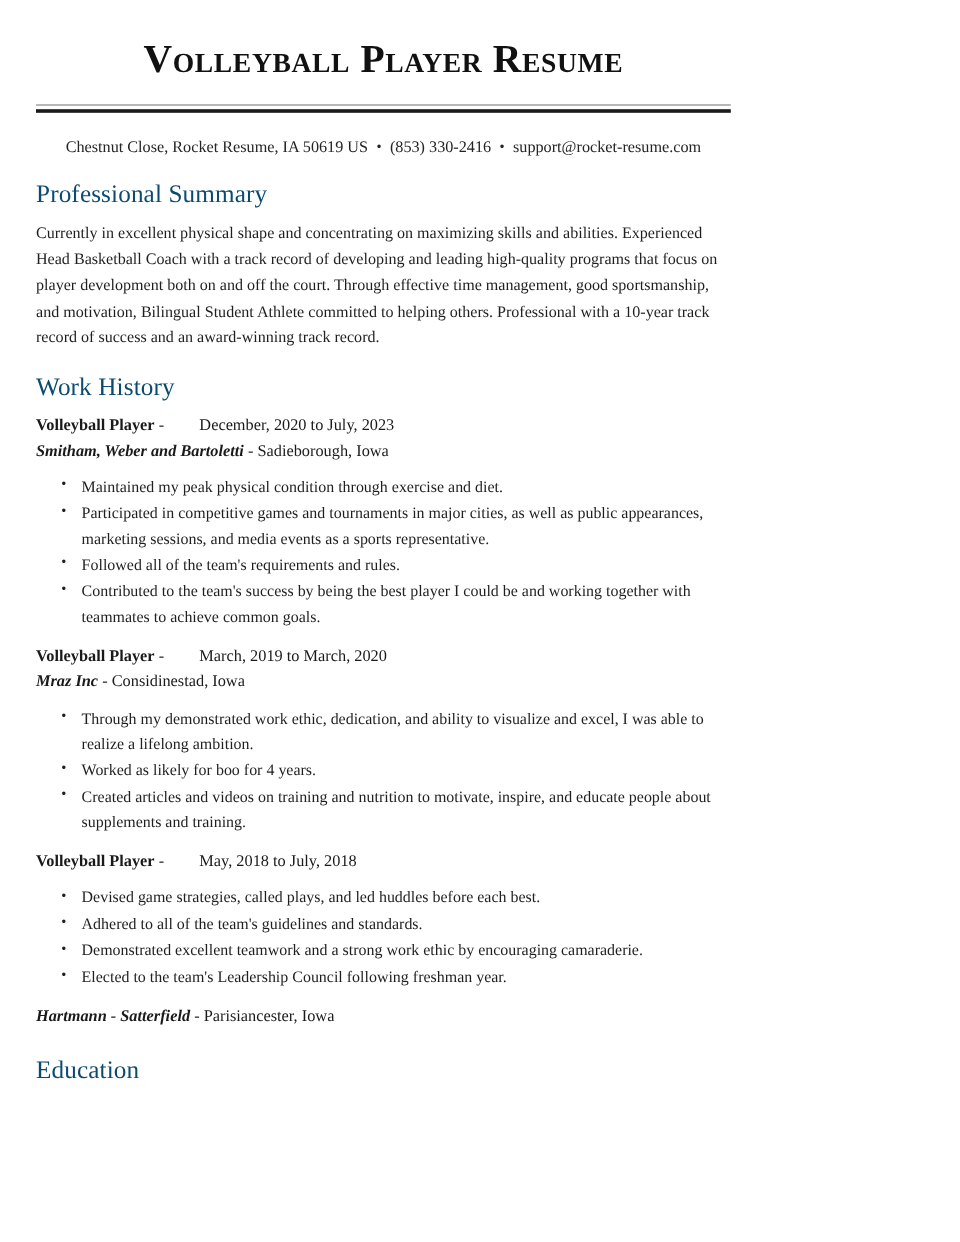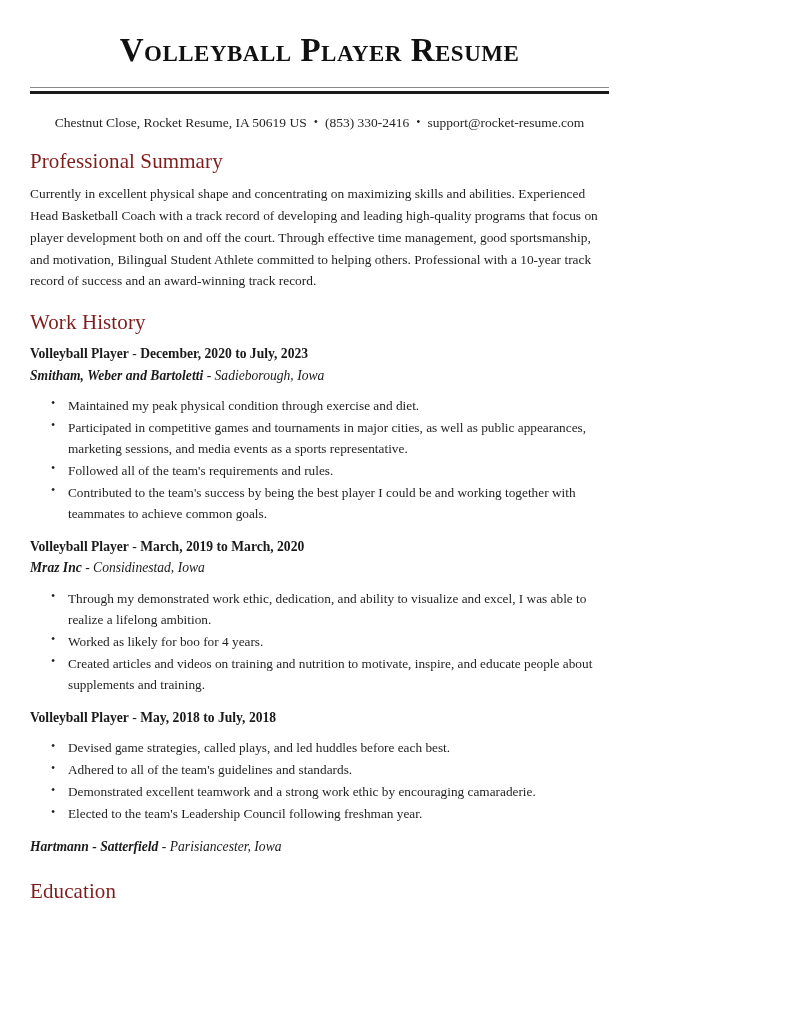--- a/index.html
+++ b/index.html
@@ -68,21 +68,21 @@
     vertical-align: 1px;
   }
 
   
   .section {
     margin-top: 18px;
   }
   .section-heading {
     font-size: 21px;
     font-weight: 400;
-    color: #7f1d1d;
+    color: #0c4a6e;
     margin: 0 0 9px 0;
     line-height: 1.2;
     letter-spacing: 0.1px;
   }
   .summary-text {
     font-size: 13.4px;
     line-height: 1.62;
     color: #1f1f1f;
     margin: 0;
     text-align: left;
@@ -98,35 +98,35 @@
   }
   .job-line1 {
     font-size: 13.6px;
     line-height: 1.5;
     color: #1a1a1a;
   }
   .job-title {
     font-weight: bold;
   }
   .job-dates {
-    font-weight: bold;
+    font-weight: normal;
+    margin-left: 26px;
   }
   .job-line2 {
     font-size: 13.6px;
     line-height: 1.5;
     color: #1a1a1a;
     margin-top: 1px;
   }
   .job-company {
     font-weight: bold;
     font-style: italic;
     margin-top: 24px;
   }
   .job-location {
-    font-style: italic;
     font-weight: normal;
   }
   .dash {
     font-weight: normal;
     font-style: normal;
   }
 
   ul.bullets {
     margin: 9px 0 0 0;
     padding-left: 38px;

